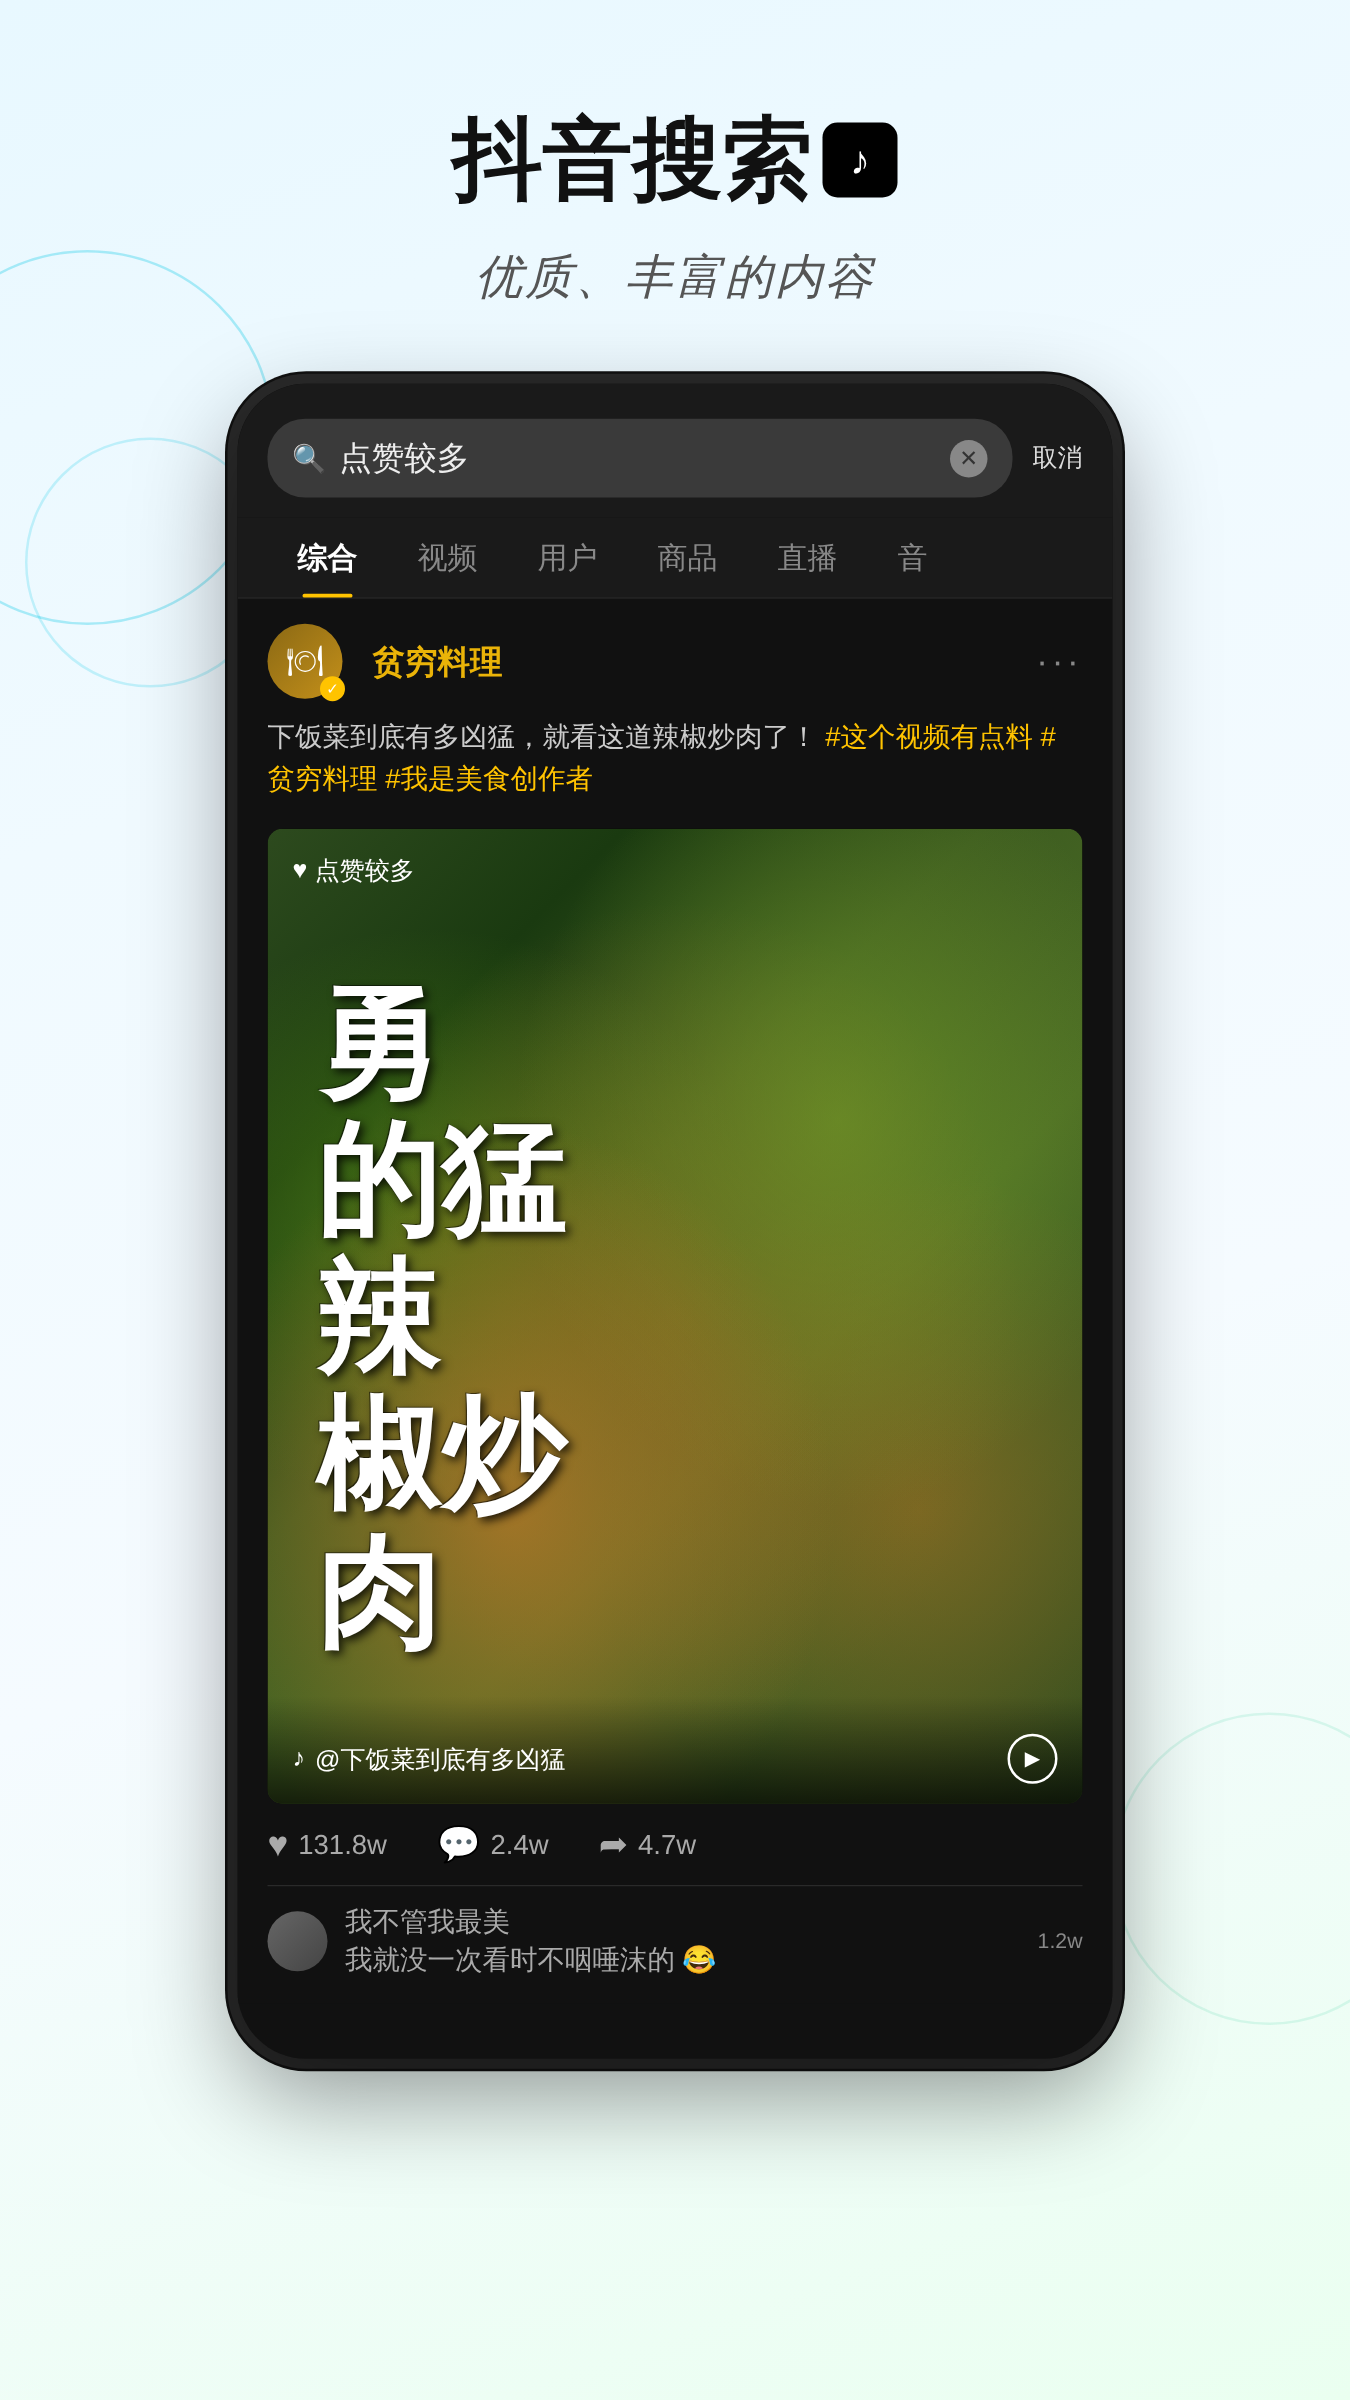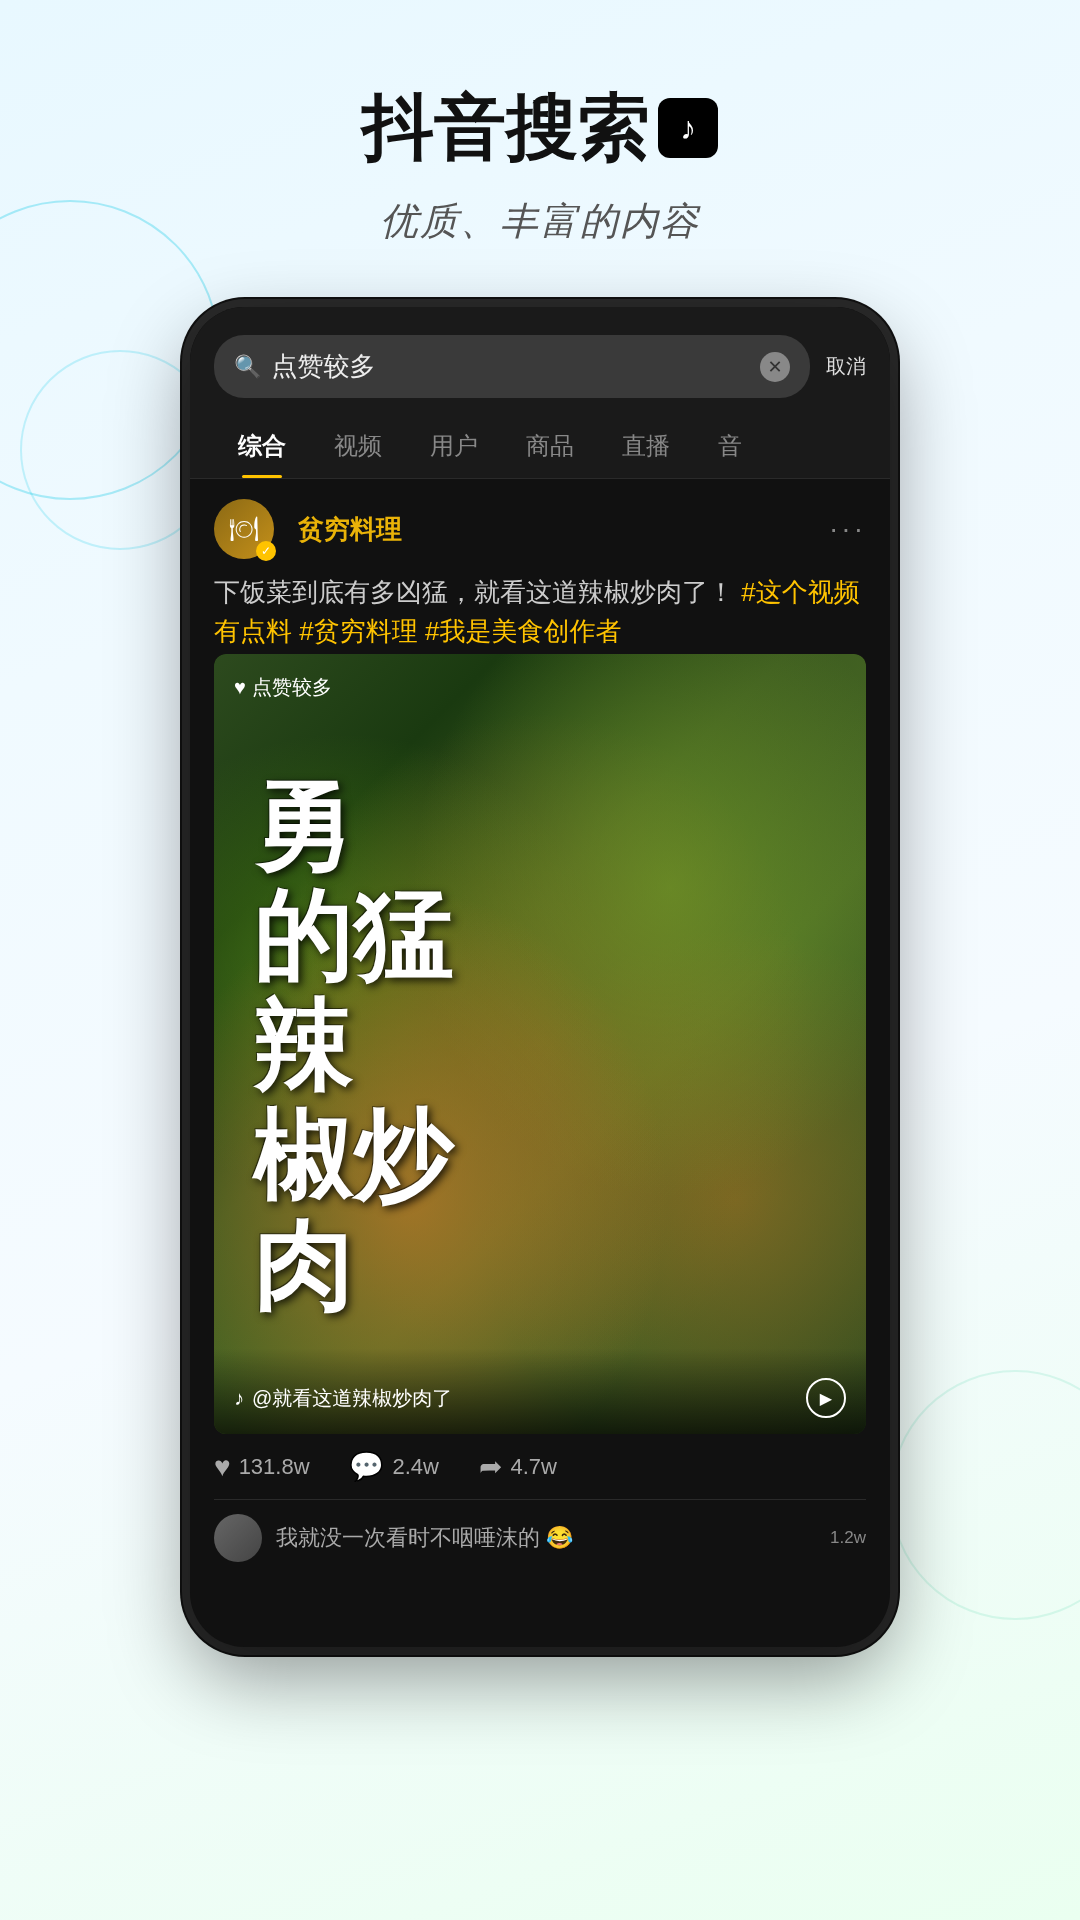--- a/index.html
+++ b/index.html
@@ -227,24 +227,24 @@
     }
 
     .more-btn {
       color: #888;
       font-size: 28px;
       letter-spacing: 3px;
     }
 
     
     .post-desc {
-      font-size: 26px;
+      font-size: 22px;
       color: #ccc;
       line-height: 1.5;
-      margin-bottom: 3px;
+      margin-bottom: 24px;
     }
 
     .post-desc .hashtag {
       color: #FFC300;
     }
 
     
     .video-container {
       width: 100%;
       height: 780px;
@@ -472,21 +472,21 @@
 
             <div class="video-text-overlay">
               <div class="video-big-text">
                 勇<br>的猛<br>辣<br>椒炒<br>肉
               </div>
             </div>
 
             <div class="video-bottom-bar">
               <div class="audio-info">
                 <span>♪</span>
-                <span>@就看这道辣椒炒肉了</span>
+                <span>@下饭菜到底有多凶猛</span>
               </div>
               <div class="play-btn-circle">
                 <span>▶</span>
               </div>
             </div>
           </div>
         </div>
 
         <div class="action-bar">
           <div class="action-item">
@@ -499,20 +499,21 @@
           </div>
           <div class="action-item">
             <span class="action-icon">➦</span>
             <span>4.7w</span>
           </div>
         </div>
 
         <div class="comment-preview">
           <div class="comment-avatar"></div>
           <div style="flex:1;">
+            <div class="comment-text">我不管我最美</div>
             <div class="comment-text">我就没一次看时不咽唾沫的 😂</div>
           </div>
           <span class="comment-count">1.2w</span>
         </div>
 
       </div>
 
     </div>
   </div>
 </div>

